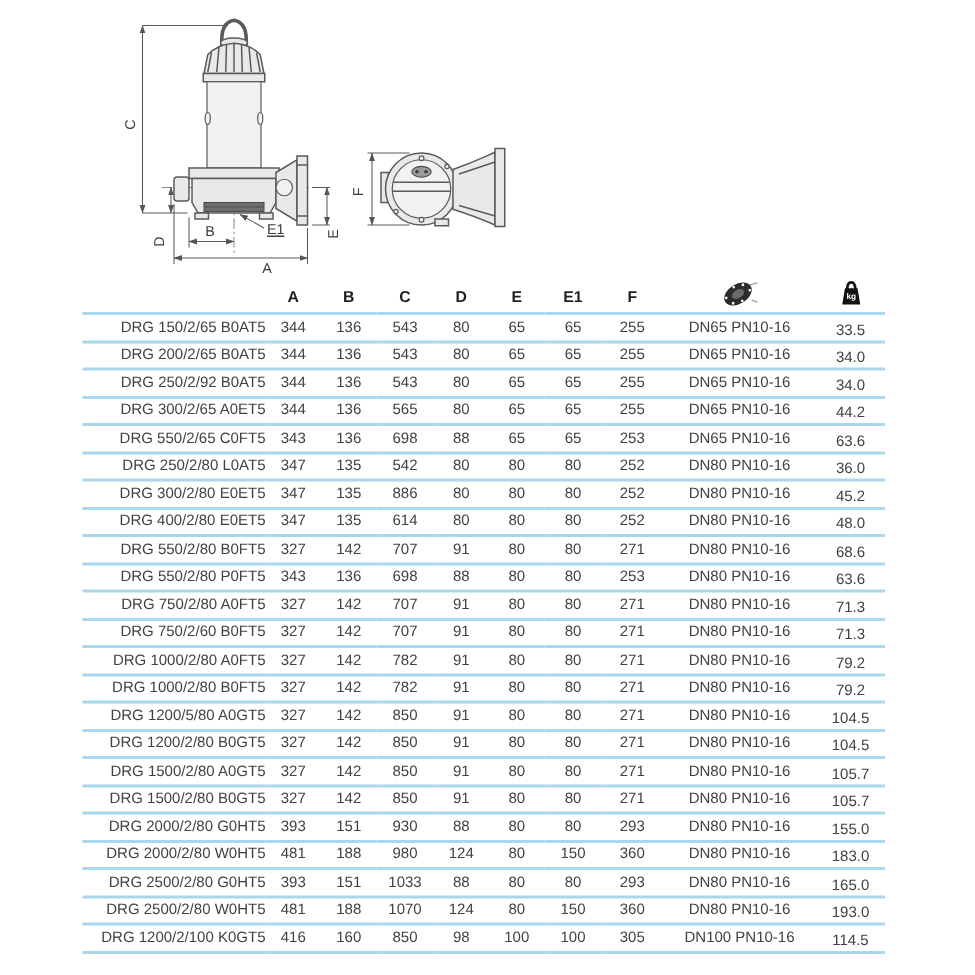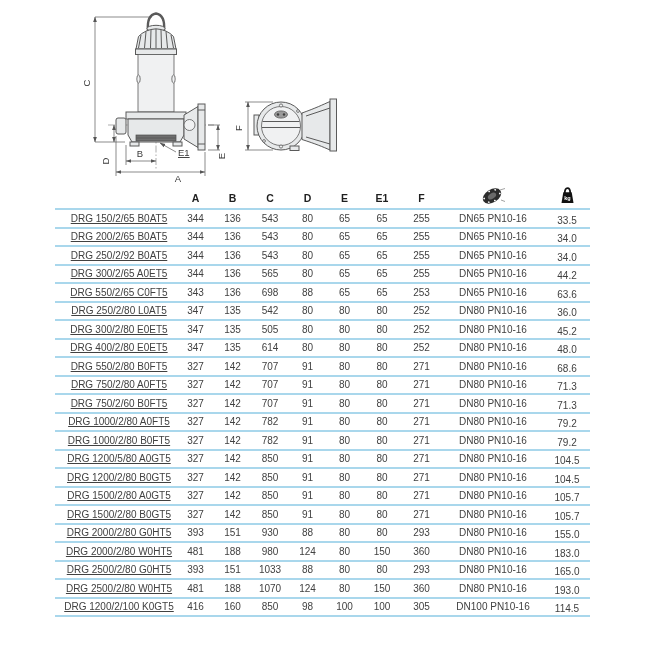--- a/index.html
+++ b/index.html
@@ -13,21 +13,21 @@
   .dim{stroke:#5a5a5a;stroke-width:.7;fill:none;}
   .cl{stroke:#777;stroke-width:.6;fill:none;stroke-dasharray:7 2 1.5 2;}
   .dim-label{font:9.5px "Liberation Sans",sans-serif;fill:#3a3a3a;}
   
   table.spec{position:absolute;left:55px;top:182px;width:535px;border-collapse:collapse;
              table-layout:fixed;font:10px "Liberation Sans",sans-serif;color:#414141;}
   table.spec thead th{font-weight:bold;color:#1f1f1f;font-size:10.5px;text-align:center;
              vertical-align:bottom;padding:0 0 4px 0;height:22px;border-bottom:2px solid #a9d7ec;}
   table.spec td{height:15.5px;border-bottom:2px solid #a9d7ec;text-align:center;padding:0;
              white-space:nowrap;overflow:hidden;vertical-align:middle;}
-  table.spec td.model{text-align:center;padding-left:6px;text-decoration:underline;}
+  table.spec td.model{text-align:right;padding-left:6px;}
   table.spec th.model{text-align:left;}
   table.spec td.kg{vertical-align:bottom;padding-bottom:1px;}
   .hdr-icon{display:inline-block;vertical-align:bottom;}
 </style>
 </head>
 <body>
 
 <div id="page">
 
   <svg id="drawing" viewBox="0 0 285 180" xmlns="http://www.w3.org/2000/svg">
@@ -248,21 +248,21 @@
       <td>80</td>
       <td>80</td>
       <td>252</td>
       <td>DN80 PN10-16</td>
       <td class="kg">36.0</td>
     </tr>
         <tr>
       <td class="model">DRG 300/2/80 E0ET5</td>
       <td>347</td>
       <td>135</td>
-      <td>505</td>
+      <td>886</td>
       <td>80</td>
       <td>80</td>
       <td>80</td>
       <td>252</td>
       <td>DN80 PN10-16</td>
       <td class="kg">45.2</td>
     </tr>
         <tr>
       <td class="model">DRG 400/2/80 E0ET5</td>
       <td>347</td>
@@ -279,20 +279,32 @@
       <td class="model">DRG 550/2/80 B0FT5</td>
       <td>327</td>
       <td>142</td>
       <td>707</td>
       <td>91</td>
       <td>80</td>
       <td>80</td>
       <td>271</td>
       <td>DN80 PN10-16</td>
       <td class="kg">68.6</td>
+    </tr>
+        <tr>
+      <td class="model">DRG 550/2/80 P0FT5</td>
+      <td>343</td>
+      <td>136</td>
+      <td>698</td>
+      <td>88</td>
+      <td>80</td>
+      <td>80</td>
+      <td>253</td>
+      <td>DN80 PN10-16</td>
+      <td class="kg">63.6</td>
     </tr>
         <tr>
       <td class="model">DRG 750/2/80 A0FT5</td>
       <td>327</td>
       <td>142</td>
       <td>707</td>
       <td>91</td>
       <td>80</td>
       <td>80</td>
       <td>271</td>

